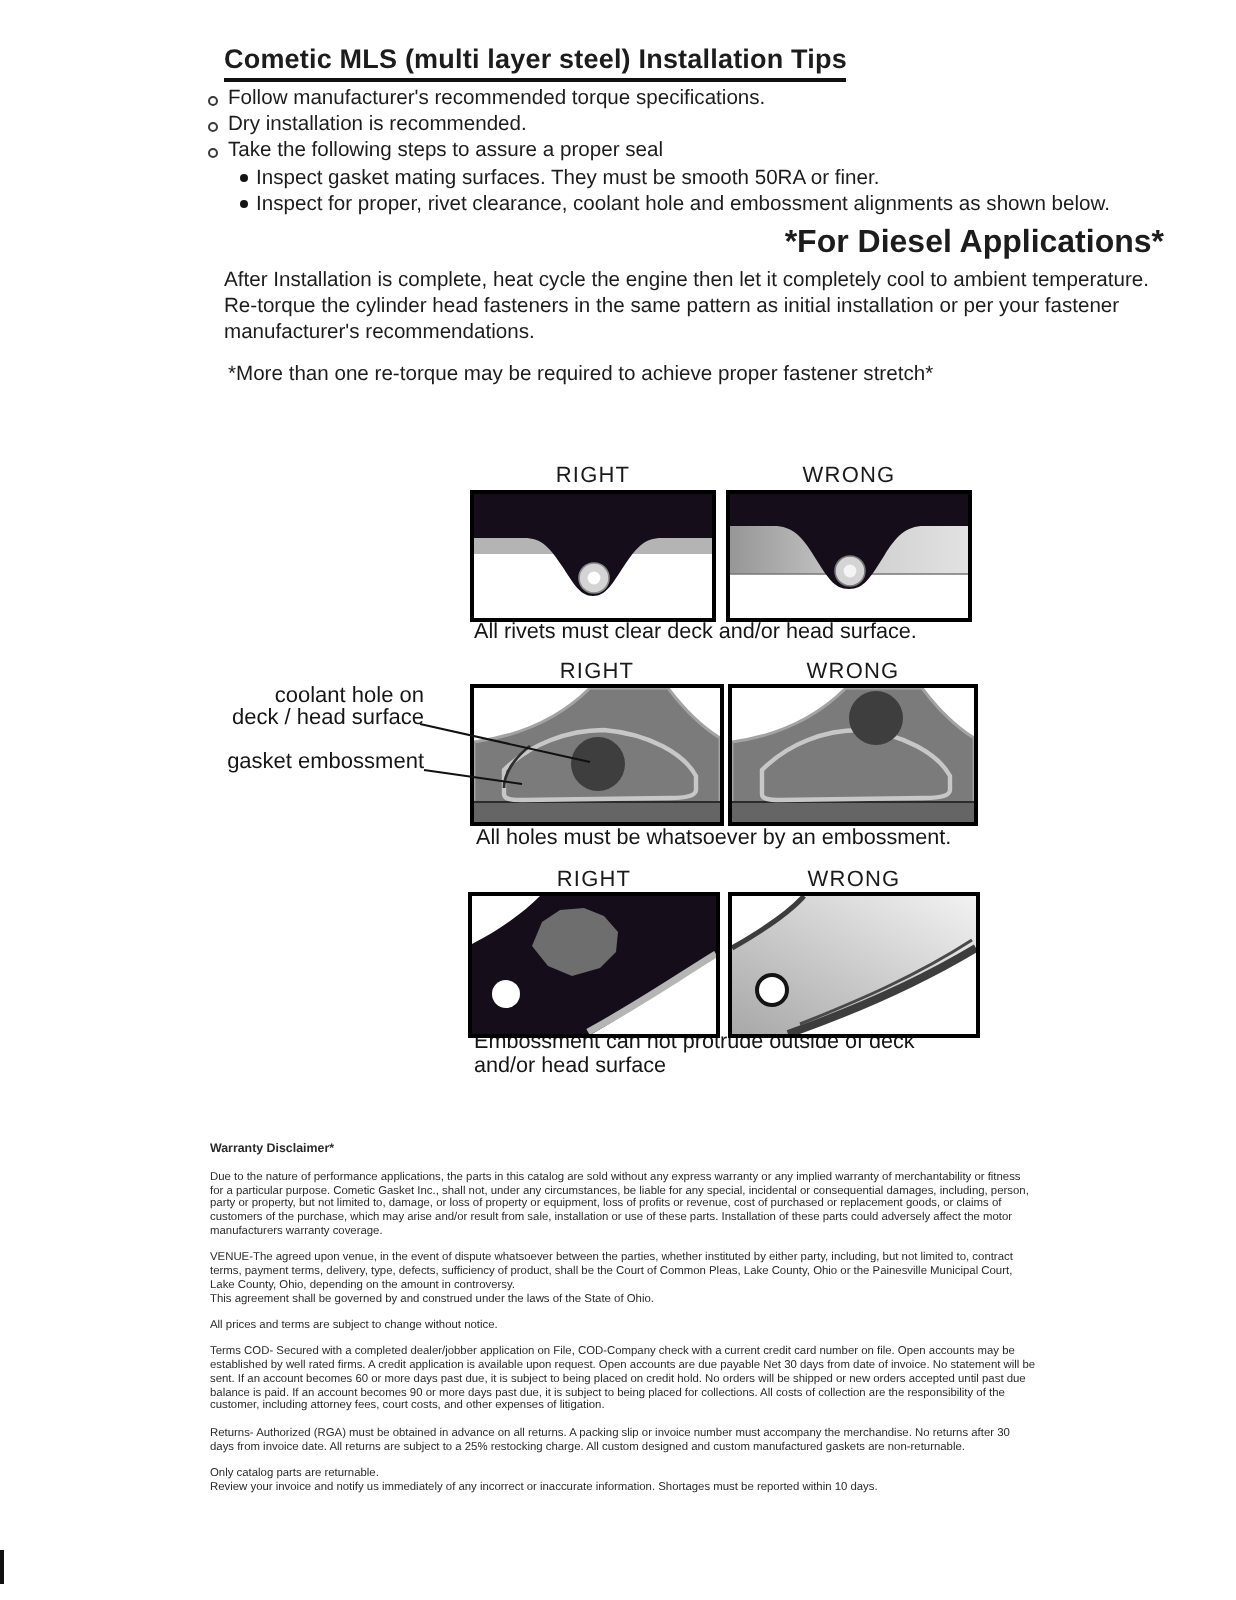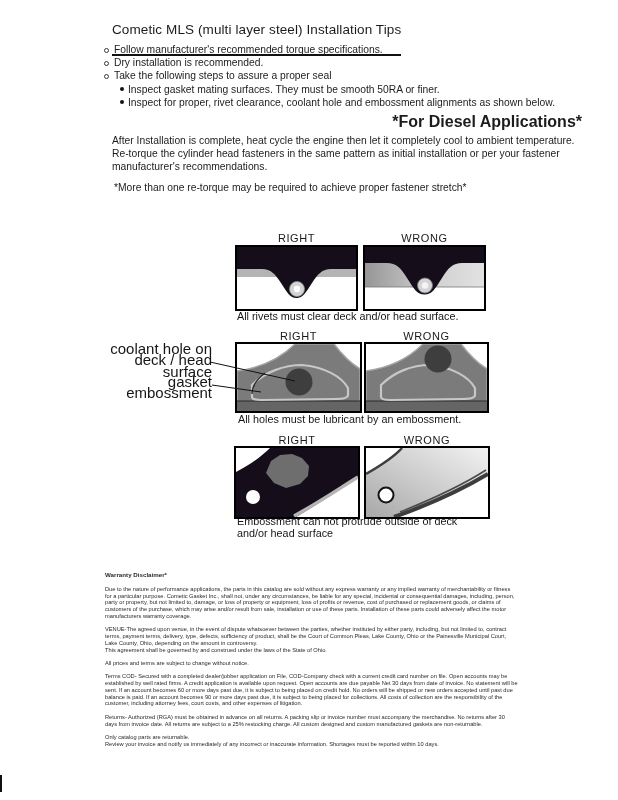--- a/index.html
+++ b/index.html
@@ -4,22 +4,22 @@
 <style>
   html,body { margin:0; padding:0; background:#ffffff; }
   .page {
     position:relative; width:618px; height:800px; background:#ffffff;
     font-family:"Liberation Sans", sans-serif; color:#1c1c1c; overflow:hidden;
   }
   .abs { position:absolute; }
 
   
   .title {
-    left:112px; top:22px; font-size:13.5px; font-weight:normal;
-    border-bottom:2px solid #111; padding-bottom:17px; letter-spacing:0.1px;
+    left:112px; top:22px; font-size:13.5px; font-weight:bold;
+    border-bottom:2px solid #111; padding-bottom:2px; letter-spacing:0.1px;
   }
 
   
   .tips { left:104px; top:43px; width:486px; font-size:10.3px; line-height:13.2px; }
   .tip-row { display:flex; align-items:flex-start; }
   .tip-row.sub { margin-left:16px; }
   .marker-o {
     flex:0 0 auto; width:3px; height:3px; border:1px solid #3a3a3a;
     border-radius:50%; margin:4.5px 5px 0 0;
   }
@@ -34,21 +34,21 @@
   .diesel p { margin:0 0 8px 0; }
   .diesel .note { margin:2px; }
 
   
   .dlabel { font-size:11px; letter-spacing:0.6px; text-align:center; color:#1a1a1a; }
   .caption { font-size:10.8px; line-height:11.8px; color:#161616; }
 
   .panel { border:2px solid #000; background:#fff; box-sizing:content-box; z-index:1; }
   .panel svg { display:block; }
 
-  .ann-label { font-size:15px; line-height:11.3px; text-align:right; color:#161616; }
+  .ann-label { font-size:11px; line-height:11.3px; text-align:right; color:#161616; }
   .leader { z-index:3; }
 
   
   .disclaimer { left:105px; top:572px; width:413px; font-size:5.7px; line-height:6.8px; color:#2a2a2a; }
   .disclaimer .dhead { font-size:6.2px; font-weight:bold; margin:0 0 7px 0; }
   .disclaimer p { margin:0 0 6.5px 0; }
   .disclaimer p.tight { margin-bottom:0; }
 
   .pagecode { left:389px; top:760px; font-size:11.5px; letter-spacing:0.4px; color:#222;margin-top:48px; }
   .cornermark { left:0; top:775px; width:2px; height:17px; background:#111; }
@@ -154,21 +154,21 @@
     <svg width="121" height="67" viewBox="0 0 121 67">
       <rect width="121" height="67" fill="#ffffff"></rect>
       <path d="M0,27 C22,24 41,16 57,0 L95,0 C104,12 113,20 121,25 L121,67 L0,67 Z" fill="#7b7b7b" stroke="#a3a3a3" stroke-width="1.5"></path>
       <rect x="0" y="57" width="121" height="10" fill="#656565"></rect>
       <line x1="0" y1="57" x2="121" y2="57" stroke="#2c2c2c" stroke-width="1"></line>
       <path d="M15,53 L15,41 C28,28 46,21 64,21 C86,23 103,33 109,44 L109,51 C109,54 104,55 96,55 L24,56 C18,56 15,55.5 15,53 Z" fill="none" stroke="#c7c7c7" stroke-width="2.2"></path>
       <circle cx="72" cy="15" r="13.5" fill="#3e3e3e"></circle>
     </svg>
   </div>
 
-  <div class="abs caption" style="left:238px; top:414px; width:320px;">All holes must be lubricant by an embossment.</div>
+  <div class="abs caption" style="left:238px; top:414px; width:320px;">All holes must be whatsoever by an embossment.</div>
 
   <div class="abs dlabel" style="left:234px; top:434px; width:126px;">RIGHT</div>
   <div class="abs dlabel" style="left:364px; top:434px; width:126px;">WRONG</div>
 
   <div class="abs panel" style="left:234px; top:446px; width:122px; height:69px;">
     <svg width="122" height="69" viewBox="0 0 122 69">
       <rect width="122" height="69" fill="#ffffff"></rect>
       <path d="M34,0 L122,0 L122,30 C100,44 82,56 60,69 L0,69 L0,24 C14,17 26,8 34,0 Z" fill="#150d1a"></path>
       <path d="M58,68 C82,55 101,42 122,29" fill="none" stroke="#b5b5b5" stroke-width="3.5"></path>
       <path d="M35,13 L44,7 L56,6 L66,10 L73,18 L72,28 L64,36 L50,40 L38,35 L30,25 Z" fill="#6e6e6e"></path>

